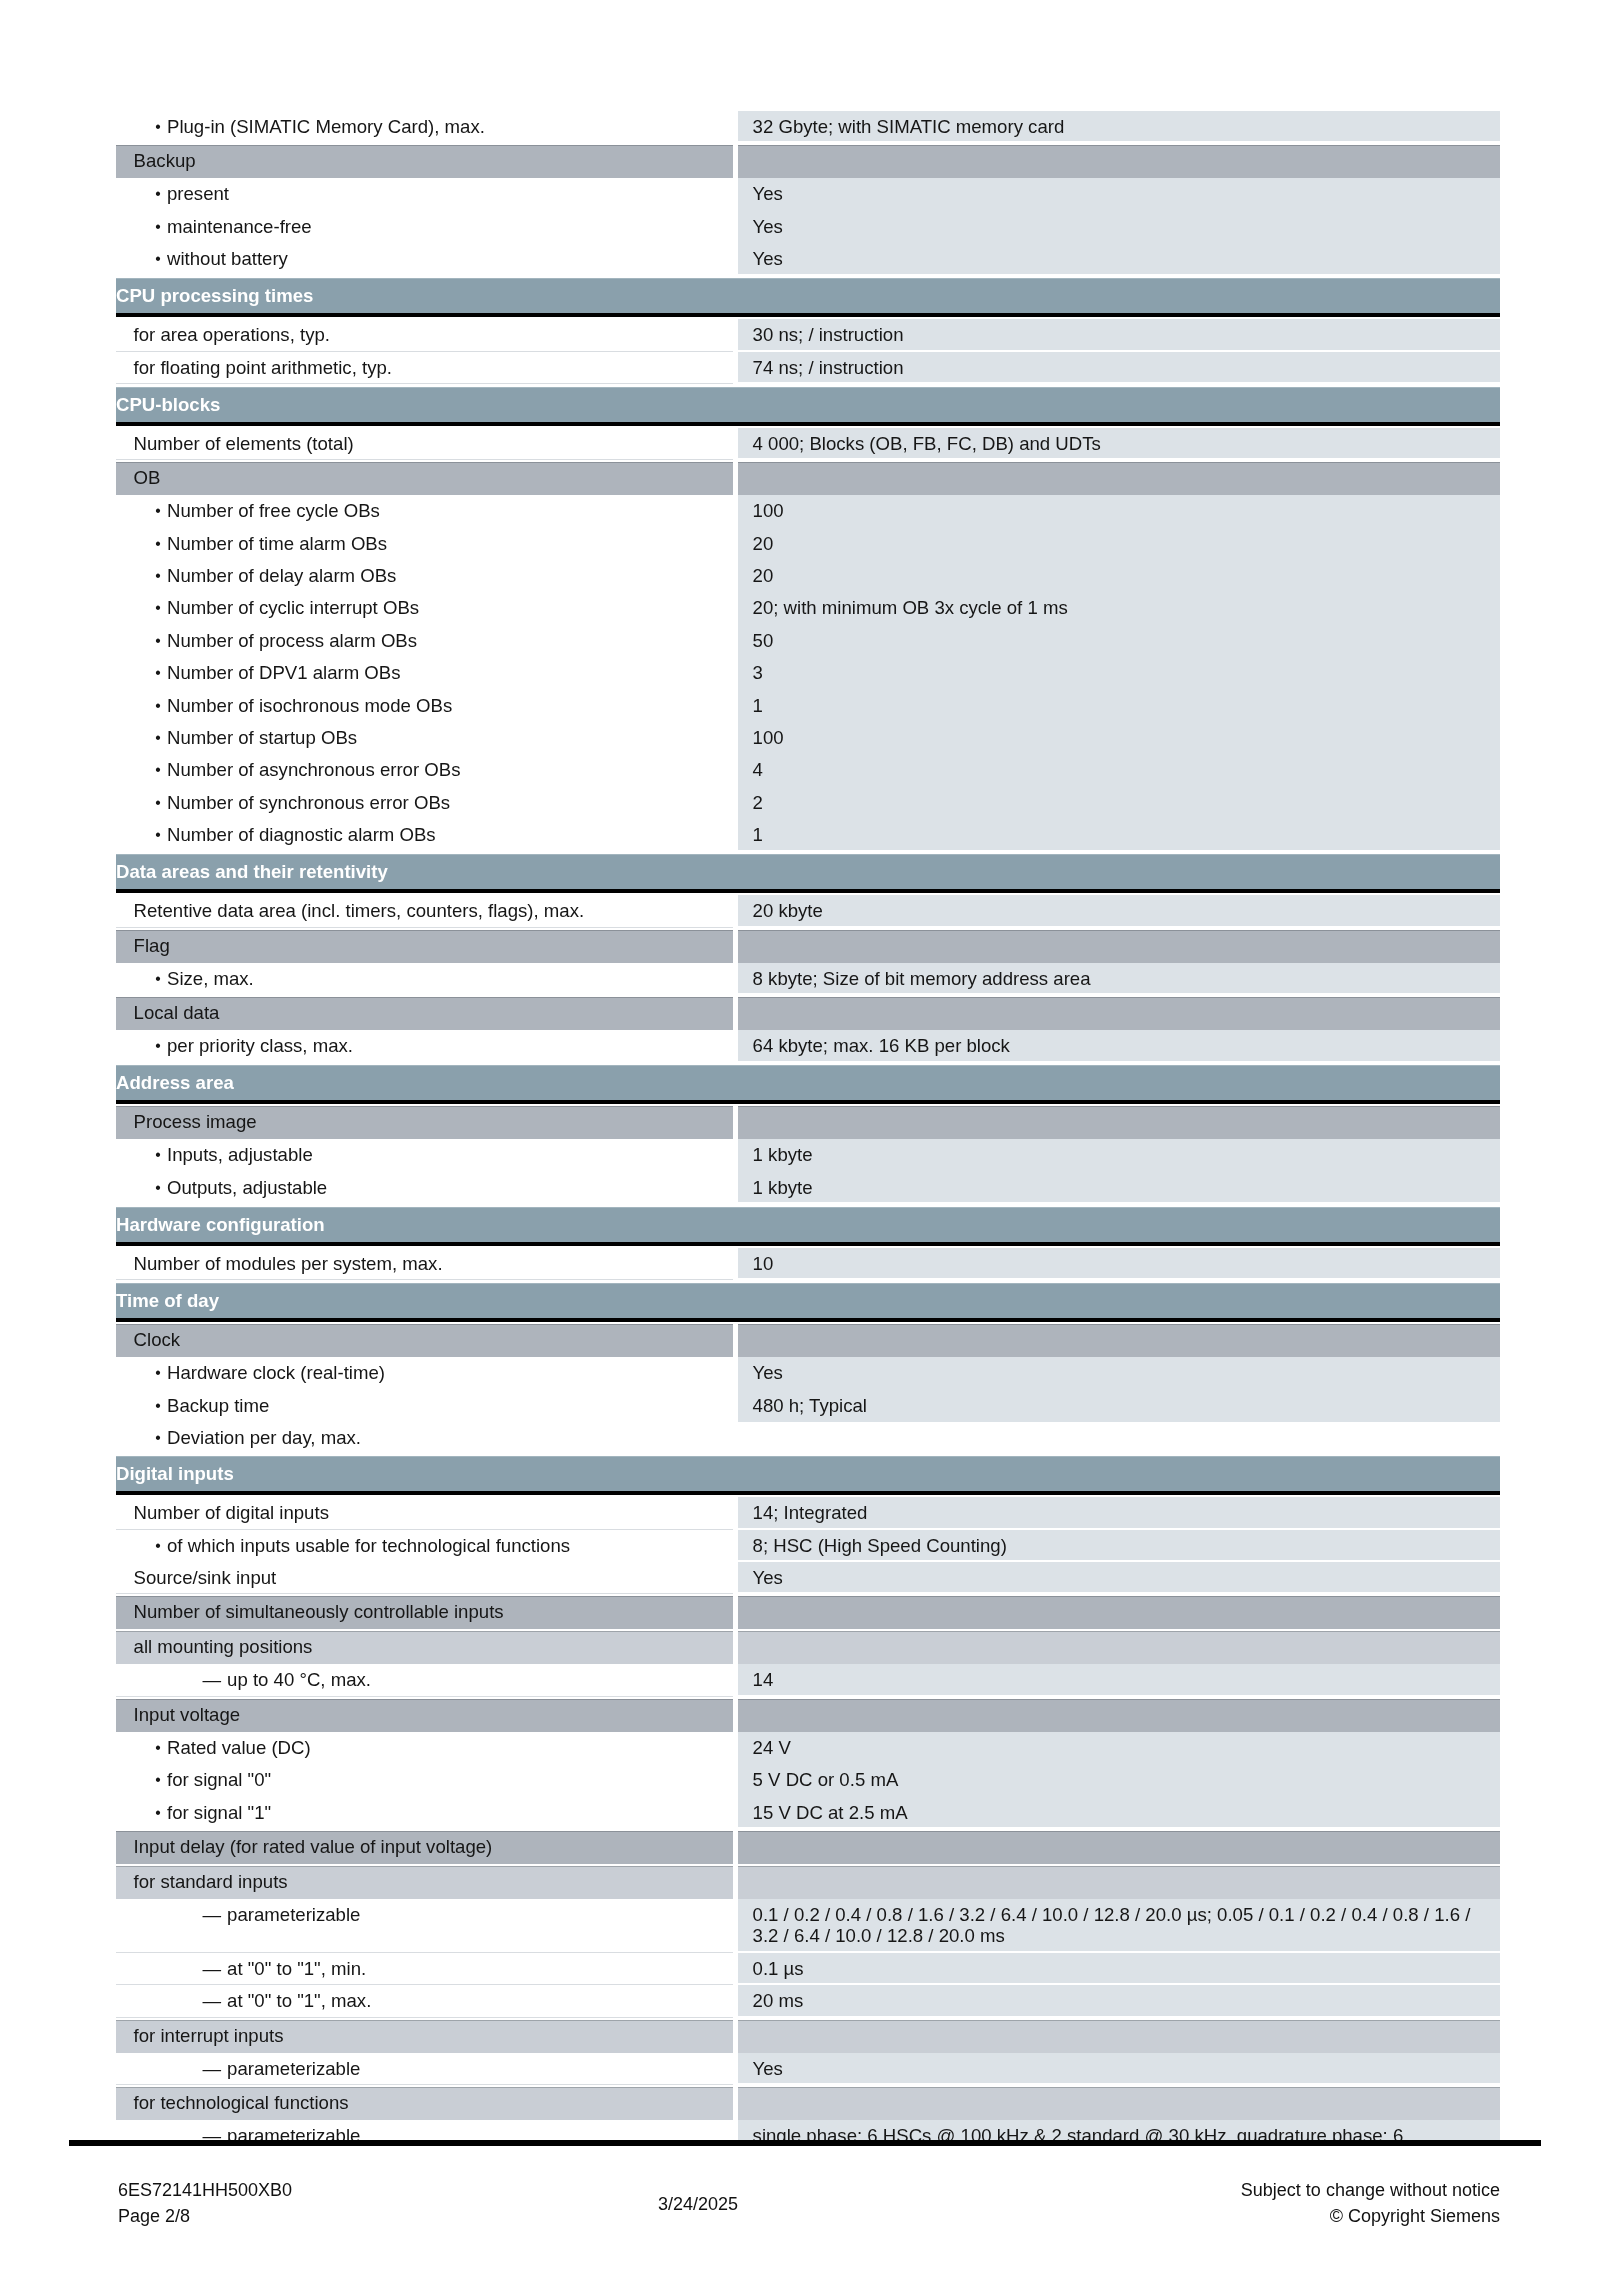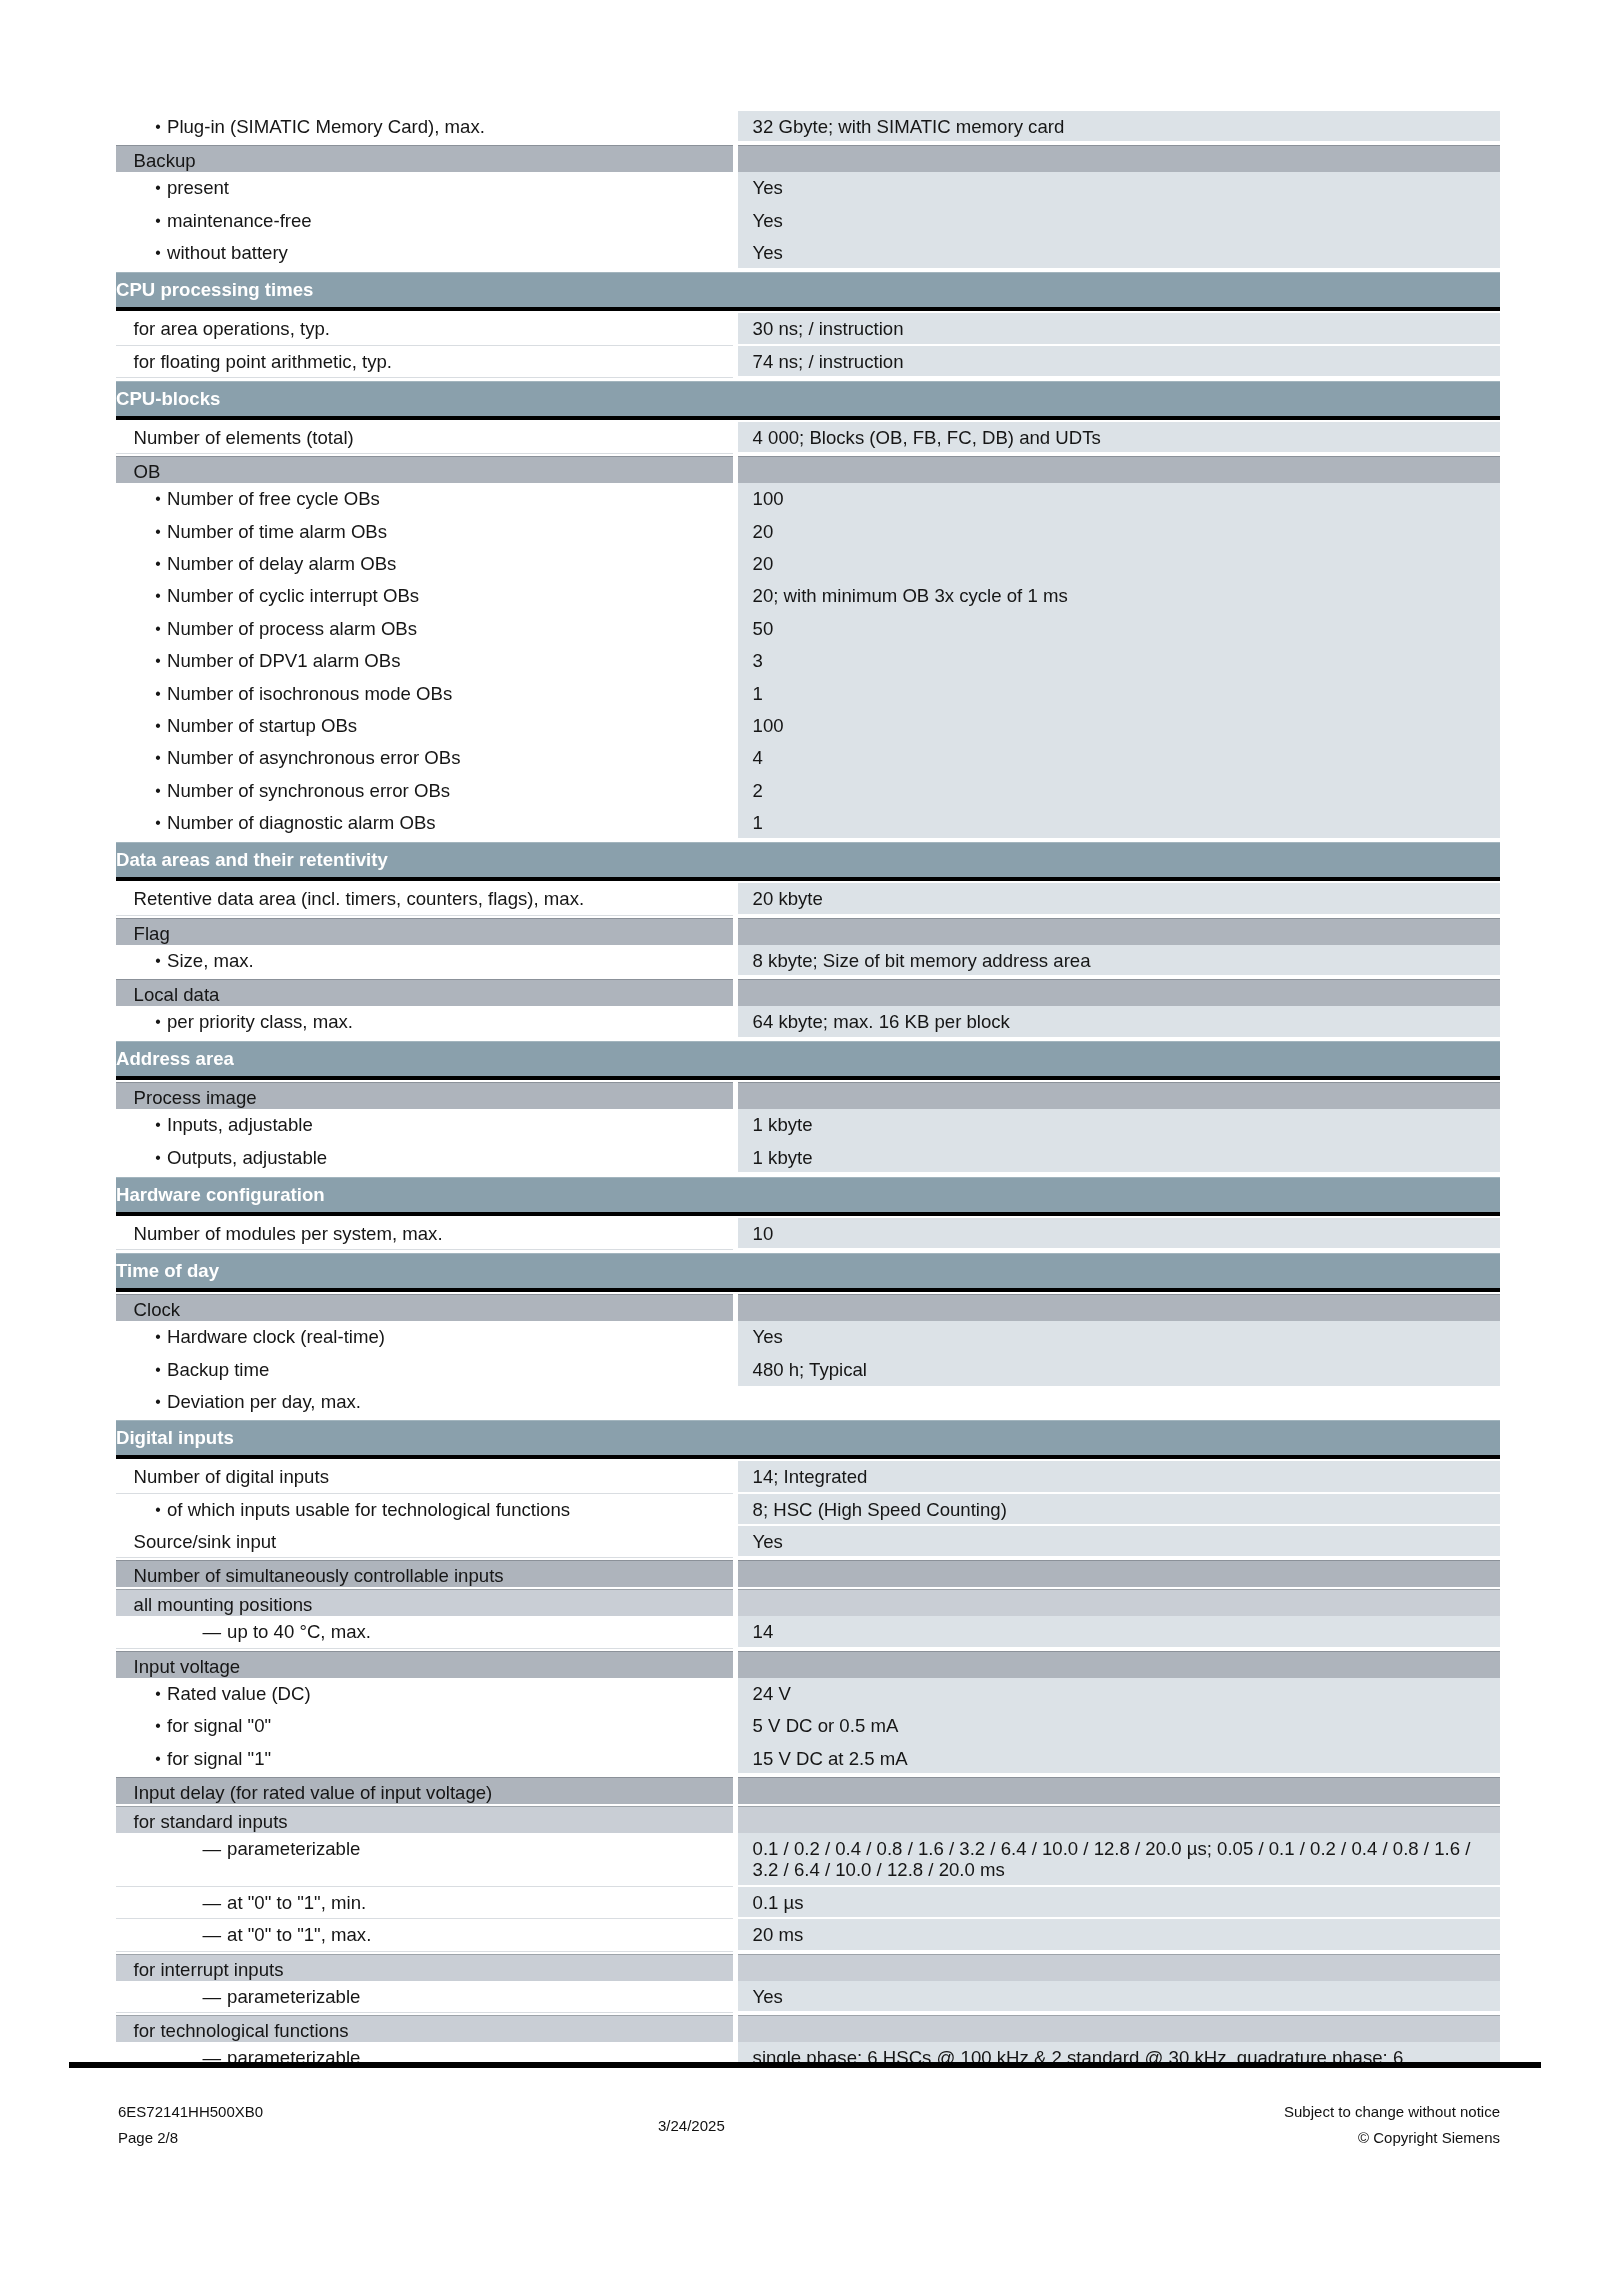--- a/index.html
+++ b/index.html
@@ -19,21 +19,21 @@
   .tablewrap{position:absolute;left:116px;top:111px;width:1384px;}
 
   
   .section{
     height:35px;line-height:35px;background:var(--sec);color:#ffffff;
     font-weight:bold;padding-left:0;border-bottom:4.9px solid #000;
     margin:2.9px 0 2px 0;box-shadow:inset 0 1px 0 rgba(255,255,255,.22);
   }
 
   
-  .bar{display:flex;height:27px;margin-top:2px;}
+  .bar{display:flex;height:33px;margin-top:2px;}
   .bar .bl{
     width:617px;box-sizing:border-box;padding-left:17.6px;line-height:32px;
     background:var(--sub1);box-shadow:inset 0 1px 0 rgba(60,66,74,.30);
     white-space:nowrap;overflow:hidden;
   }
   .bar .br{
     width:762px;margin-left:4.9px;background:var(--sub1);
     box-shadow:inset 0 1px 0 rgba(60,66,74,.30);
   }
   .bar.sub2 .bl{background:var(--sub2);}
@@ -61,21 +61,21 @@
   .cut{height:23.5px;overflow:hidden;}
 
   .pageline{
     position:relative;z-index:2;height:5.9px;background:#000;
     width:1472px;margin:-3.9px 0 0 -47px;
   }
 
   
   .footer{
     position:relative;margin-top:31px;width:1384px;
-    font-size:15px;line-height:26.5px;color:#111;
+    font-size:18px;line-height:26.5px;color:#111;
   }
   .footer{display:flex;justify-content:space-between;}
   .f-left{margin-left:2px;}
   .f-right{text-align:right;}
   .f-date{position:absolute;left:542px;top:14.7px;}
 </style>
 </head>
 <body>
 
 <div class="page">

